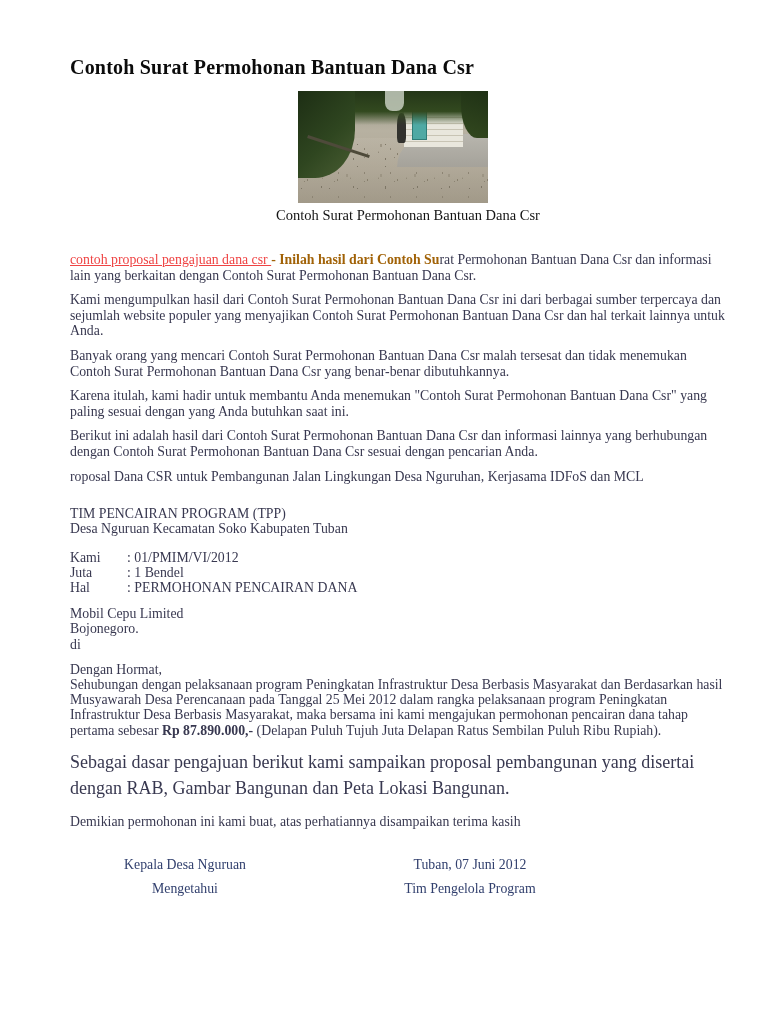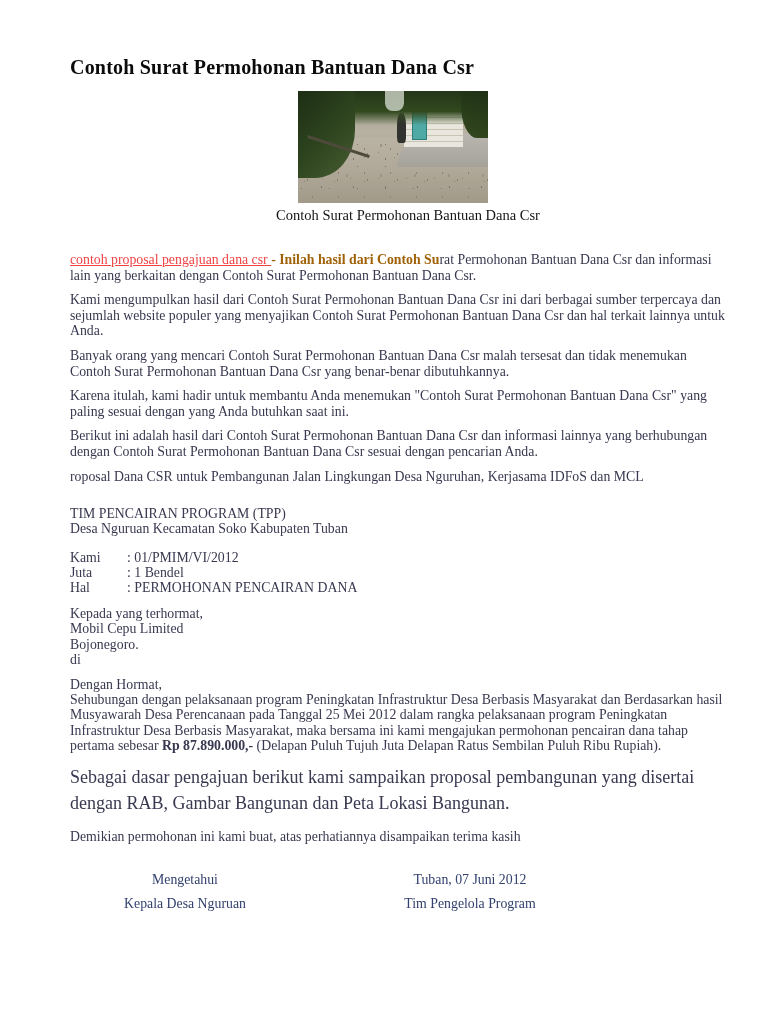--- a/index.html
+++ b/index.html
@@ -111,39 +111,38 @@
       <div class="line">Desa Nguruan Kecamatan Soko Kabupaten Tuban</div>
     </div>
 
     <div class="meta">
       <div class="line"><span class="label">Kami</span><span>: 01/PMIM/VI/2012</span></div>
       <div class="line"><span class="label">Juta</span><span>: 1 Bendel</span></div>
       <div class="line"><span class="label">Hal</span><span>: PERMOHONAN PENCAIRAN DANA</span></div>
     </div>
 
     <div class="recipient">
-      <div class="line">Kepada yang terhormat,</div>
       <div class="line">Mobil Cepu Limited</div>
       <div class="line">Bojonegoro.</div>
       <div class="line">di</div>
     </div>
 
     <div class="body-block">
       <div class="line">Dengan Hormat,</div>
       <p class="body-text"><span>Sehubungan dengan pelaksanaan program Peningkatan Infrastruktur Desa Berbasis Masyarakat dan Berdasarkan hasil Musyawarah Desa Perencanaan pada Tanggal 25 Mei 2012 dalam rangka pelaksanaan program Peningkatan Infrastruktur Desa Berbasis Masyarakat, maka bersama ini kami mengajukan permohonan pencairan dana tahap pertama sebesar </span><span class="amount">Rp 87.890.000,-</span><span> (Delapan Puluh Tujuh Juta Delapan Ratus Sembilan Puluh Ribu Rupiah).</span></p>
     </div>
 
     <p class="attachment">Sebagai dasar pengajuan berikut kami sampaikan proposal pembangunan yang disertai dengan RAB, Gambar Bangunan dan Peta Lokasi Bangunan.</p>
 
     <div class="closing">Demikian permohonan ini kami buat, atas perhatiannya disampaikan terima kasih</div>
 
     <div class="signature">
       <div class="sig-col sig-left">
+        <div>Kepala Desa Nguruan</div>
         <div>Mengetahui</div>
-        <div>Kepala Desa Nguruan</div>
       </div>
       <div class="sig-col sig-right">
         <div>Tuban, 07 Juni 2012</div>
         <div>Tim Pengelola Program</div>
       </div>
     </div>
 
   </div>
 </div>
 

